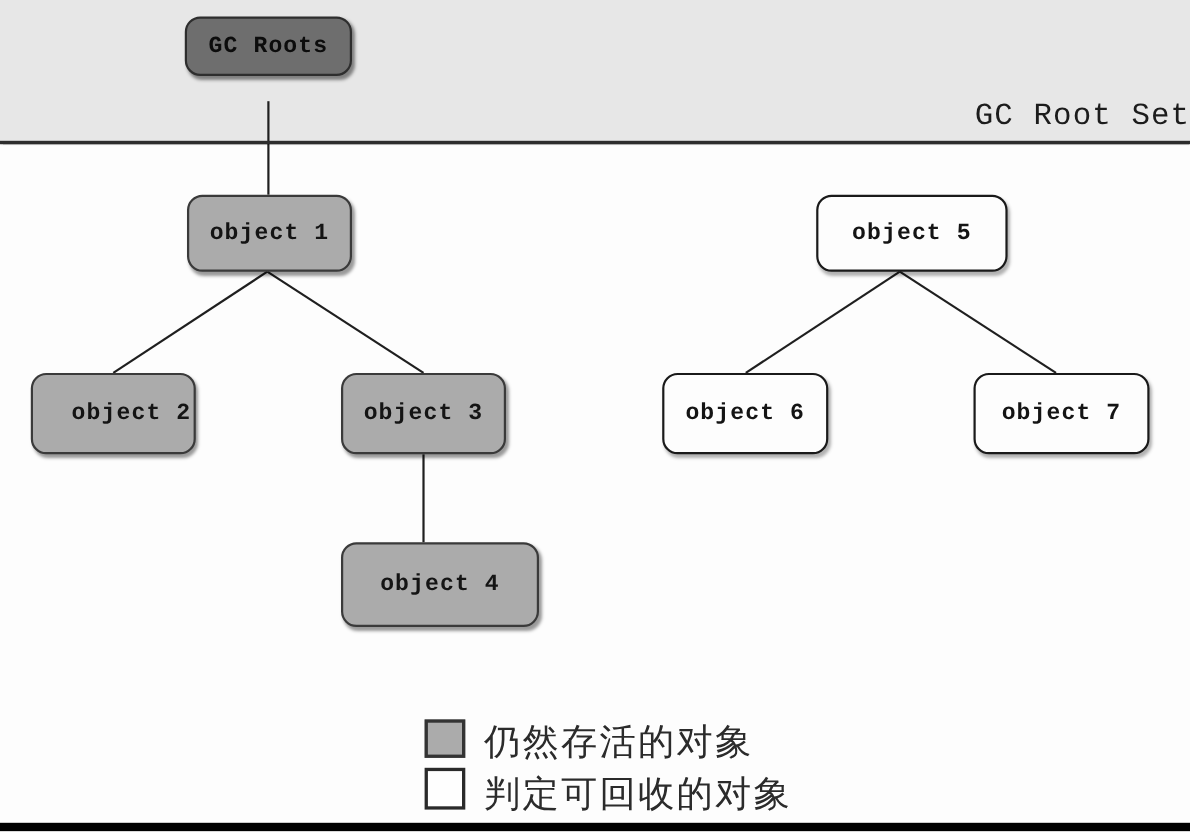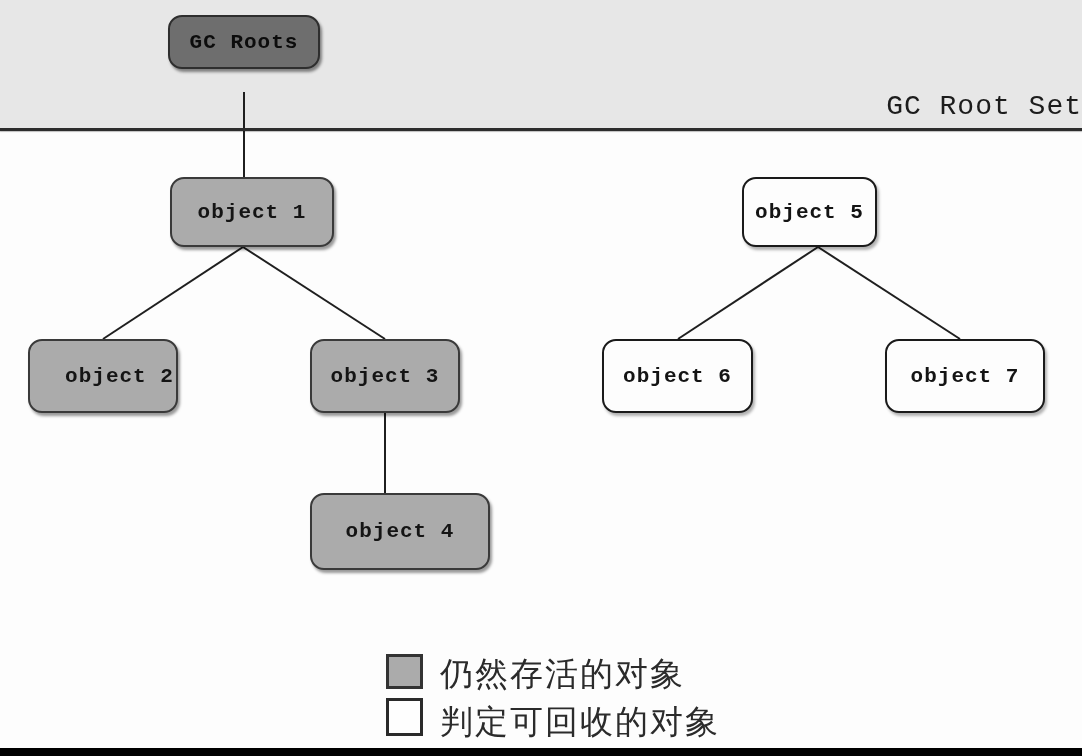--- a/index.html
+++ b/index.html
@@ -62,25 +62,25 @@
     background: #ababab;
     border: 2px solid #3a3a3a;
     box-shadow: 2px 3px 3px rgba(0,0,0,0.40);
   }
   .node.recyclable {
     background: #fdfdfd;
     border: 2px solid #1a1a1a;
     box-shadow: 2px 3px 3px rgba(0,0,0,0.30);
   }
   .n-gc-roots { left: 168px; top: 15px;  width: 152px; height: 54px; }
-  .n-object-1 { left: 170px; top: 177px; width: 164px; height: 70px; }
+  .n-object-1 { left: 170px; top: 177px; width: 150px; height: 70px; }
   .n-object-2 { left: 28px;  top: 339px; width: 150px; height: 74px; padding-left: 33px; }
   .n-object-3 { left: 310px; top: 339px; width: 150px; height: 74px; }
   .n-object-4 { left: 310px; top: 493px; width: 180px; height: 77px; }
-  .n-object-5 { left: 742px; top: 177px; width: 135px; height: 70px; }
+  .n-object-5 { left: 742px; top: 177px; width: 174px; height: 70px; }
   .n-object-6 { left: 602px; top: 339px; width: 151px; height: 74px; }
   .n-object-7 { left: 885px; top: 339px; width: 160px; height: 74px; }
 
   .legend-swatch {
     position: absolute;
     box-sizing: border-box;
     border: 3px solid #333333;
   }
   .legend-swatch.alive     { left: 386px; top: 654px; width: 37px; height: 35px; background: #ababab; }
   .legend-swatch.recyclable{ left: 386px; top: 698px; width: 37px; height: 38px; background: #fefefe; border-color: #2a2a2a; }

